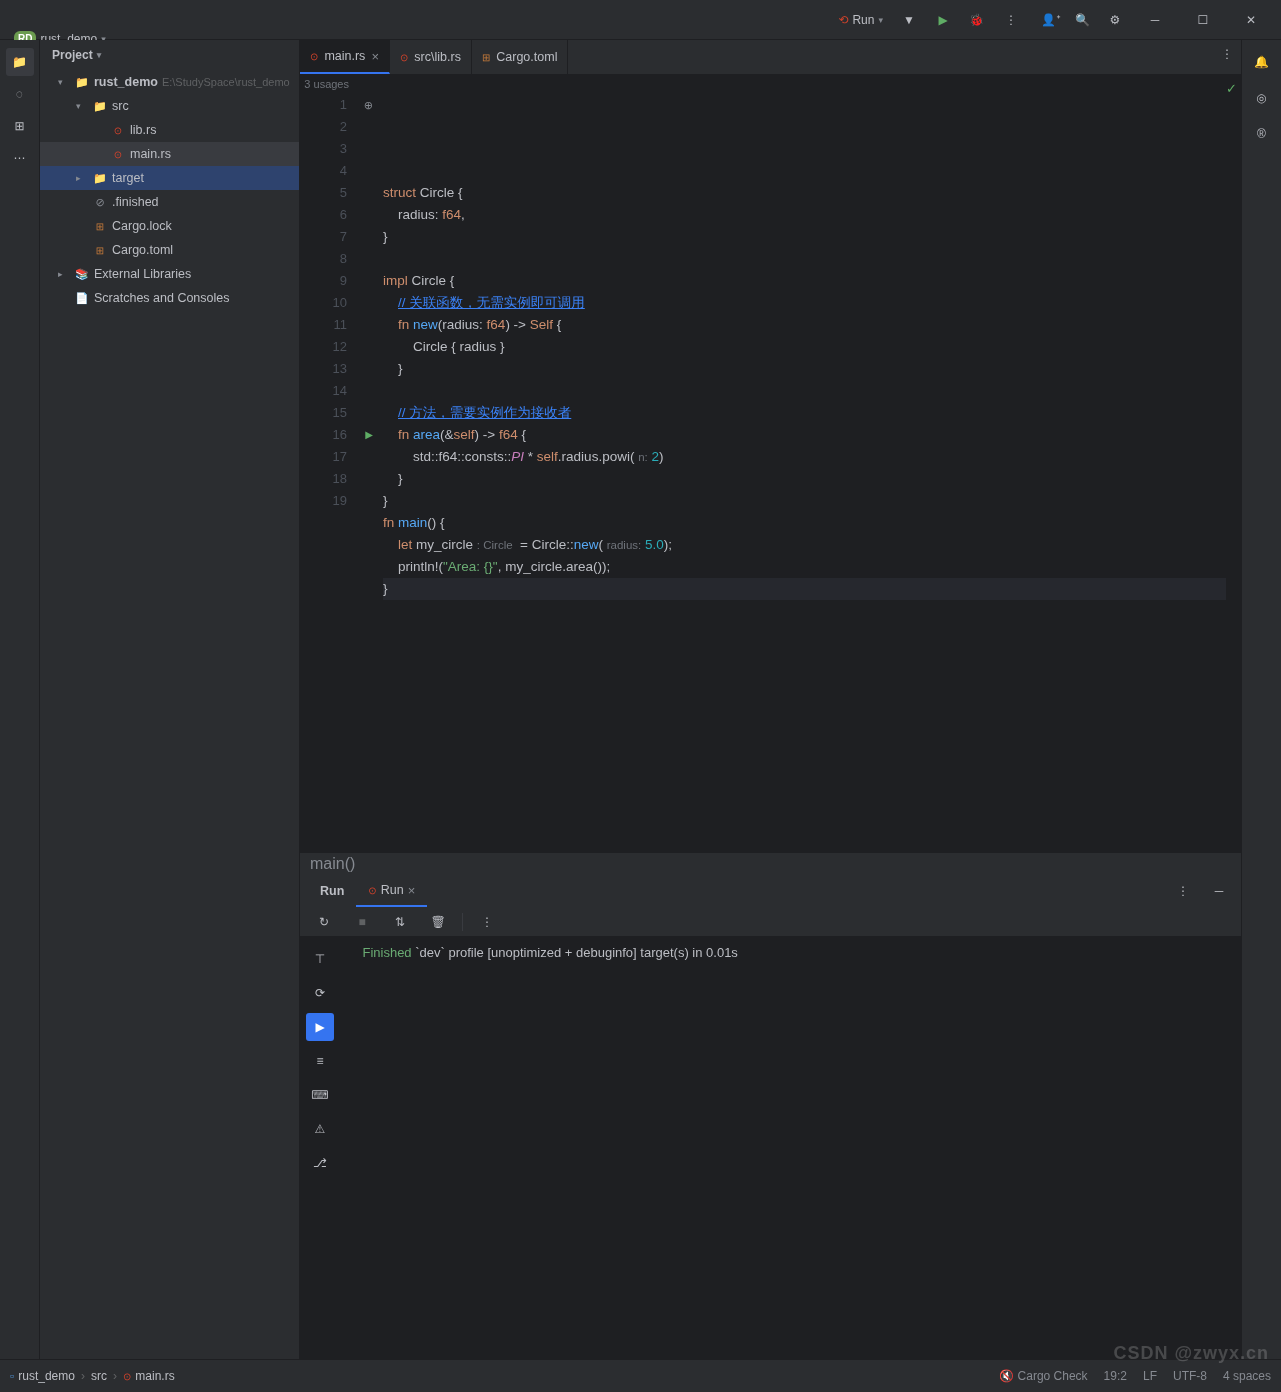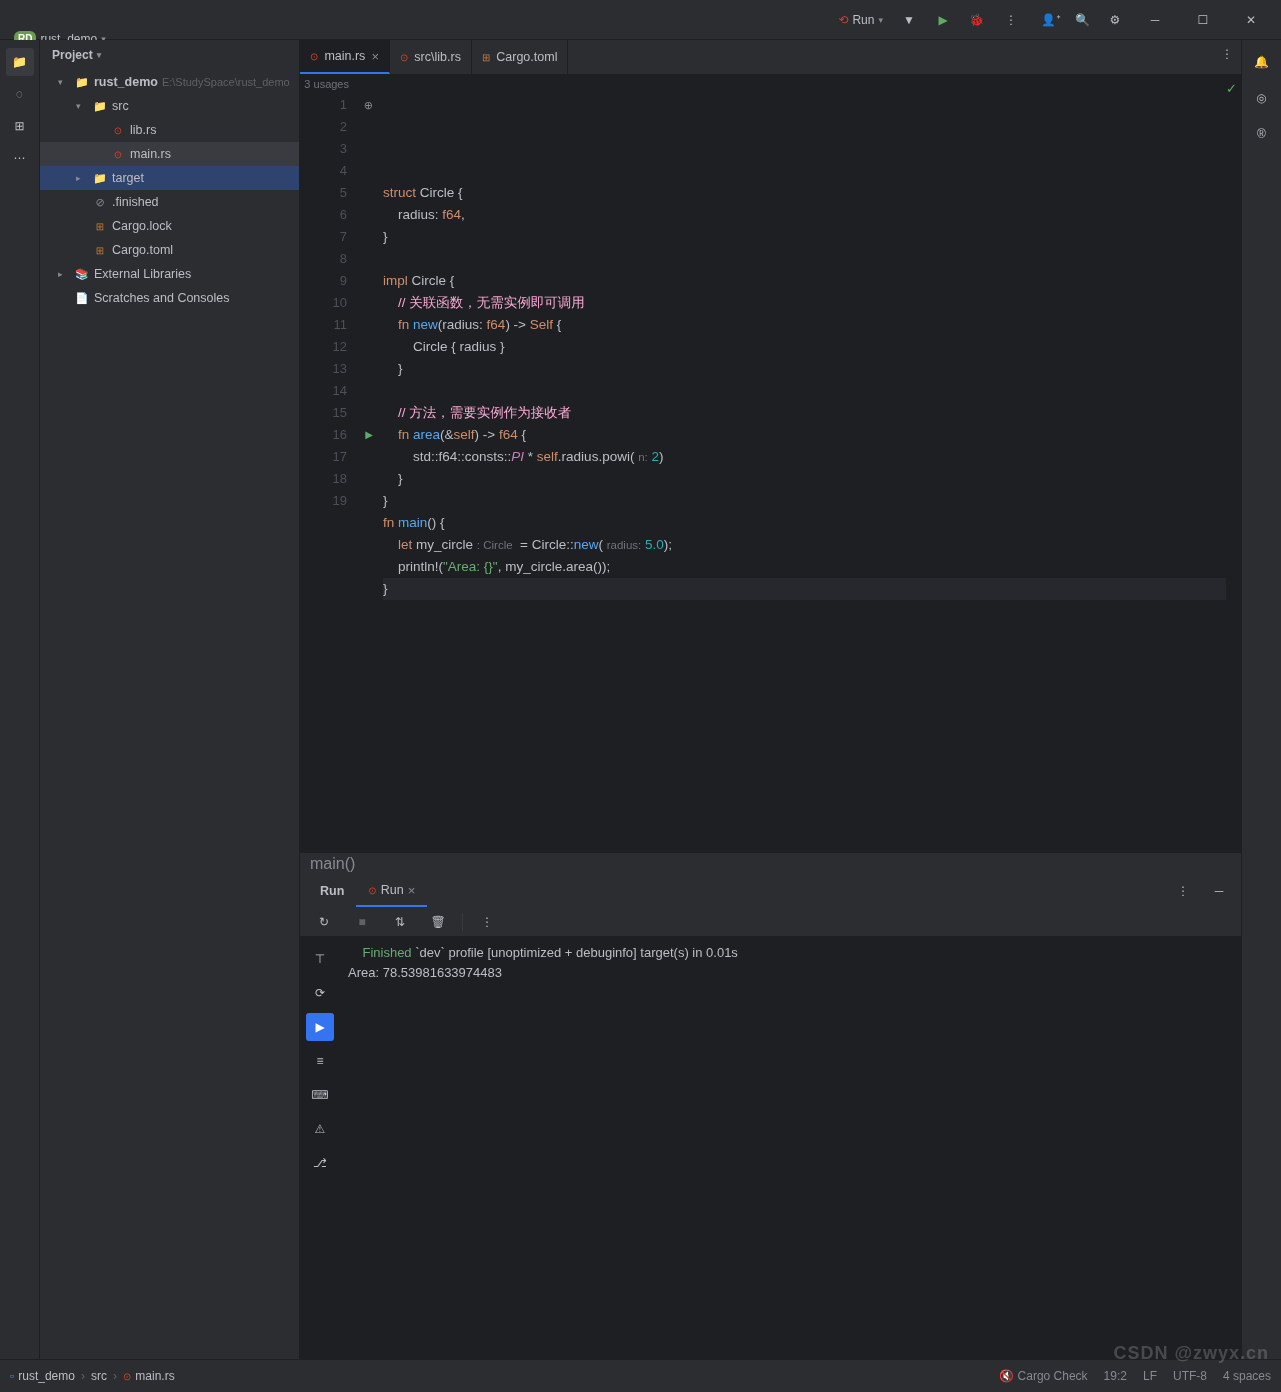--- a/index.html
+++ b/index.html
@@ -51,21 +51,21 @@
 .gutter-line.has-hint::after { content:"⊕"; position:absolute; right:-18px; color:#868a91; font-size:11px; }
 .code { flex:1; font-family:Consolas,monospace; font-size:13.5px; line-height:22px; padding-top:3px; padding-left:28px; white-space:pre; position:relative; }
 .code-meta { height:16px; font-size:11px; color:#6f737a; }
 .line { height:22px; }
 .line.activeline { background:#26282e; }
 .kw { color:#cf8e6d; }
 .ty { color:#bcbec4;margin-top:44px; }
 .fn { color:#56a8f5; }
 .str { color:#6aab73; }
 .num { color:#2aacb8; }
-.cmt { color:#f9a8d4; }
+.cmt { color:#3b82f6;text-decoration:underline; }
 .const { color:#c77dbb; font-style:italic; }
 .hint { color:#6f737a; font-size:11.5px; }
 .macro { color:#bcbec4; }
 .right-gutter { width:15px; background:#1e1f22; position:relative; }
 .green-tick { position:absolute; top:6px; right:4px; color:#5fad65; font-size:13px; }
 .right-rail { width:40px; background:#2b2d30; border-left:1px solid #1e1f22; display:flex; flex-direction:column; align-items:center; padding-top:8px; gap:8px; }
 .breadcrumb-bar { height:22px; background:#2b2d30; border-top:1px solid #1e1f22; display:flex; align-items:center; padding:0 10px; font-size:16px; color:#868a91; }
 .run-panel { height:485px; background:#1e1f22; border-top:1px solid #2b2d30; display:flex; flex-direction:column; }
 .run-tabs { height:32px; display:flex; align-items:stretch; background:#2b2d30; padding-left:8px; }
 .run-tab { display:flex; align-items:center; padding:0 12px; font-size:12.5px; gap:4px; }
@@ -276,21 +276,21 @@
       <div class="run-content">
         <div class="run-left-rail">
           <div class="rail-icon">⊤</div>
           <div class="rail-icon">⟳</div>
           <div class="rail-icon bluebg">▶</div>
           <div class="rail-icon">≡</div>
           <div class="rail-icon">⌨</div>
           <div class="rail-icon">⚠</div>
           <div class="rail-icon">⎇</div>
         </div>
-        <div class="console" id="console"><div>    <span class="c-green">Finished</span> `dev` profile [unoptimized + debuginfo] target(s) in 0.01s</div><div>Area: 78.53981633974483</div><div></div></div>
+        <div class="console" id="console"><div>    <span class="c-green">Finished</span> `dev` profile [unoptimized + debuginfo] target(s) in 0.01s</div><div></div></div>
       </div>
     </div>
   </div>
 
   <div class="right-rail">
     <div class="rail-icon">🔔</div>
     <div class="rail-icon">◎</div>
     <div class="rail-icon">®</div>
   </div>
 </div>

